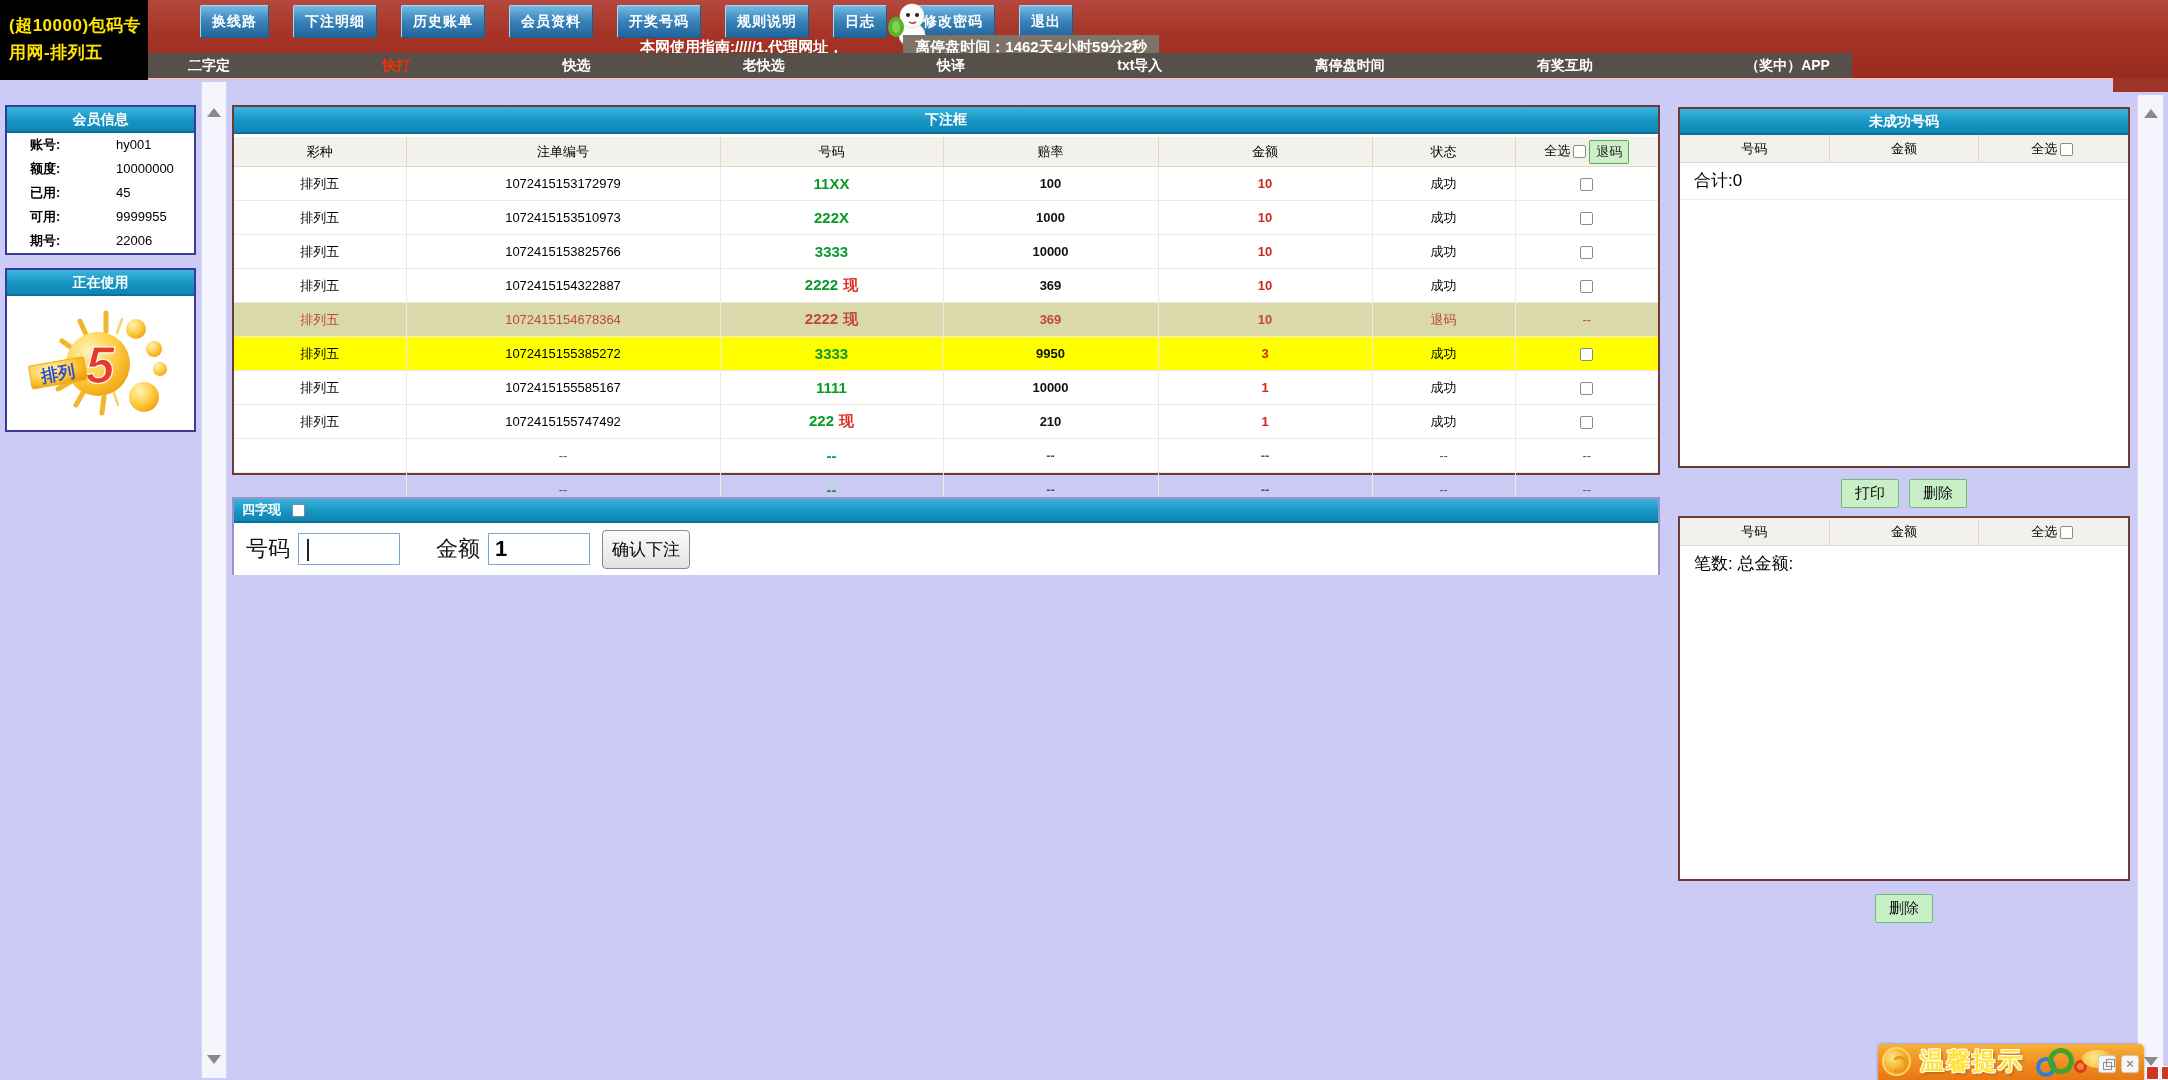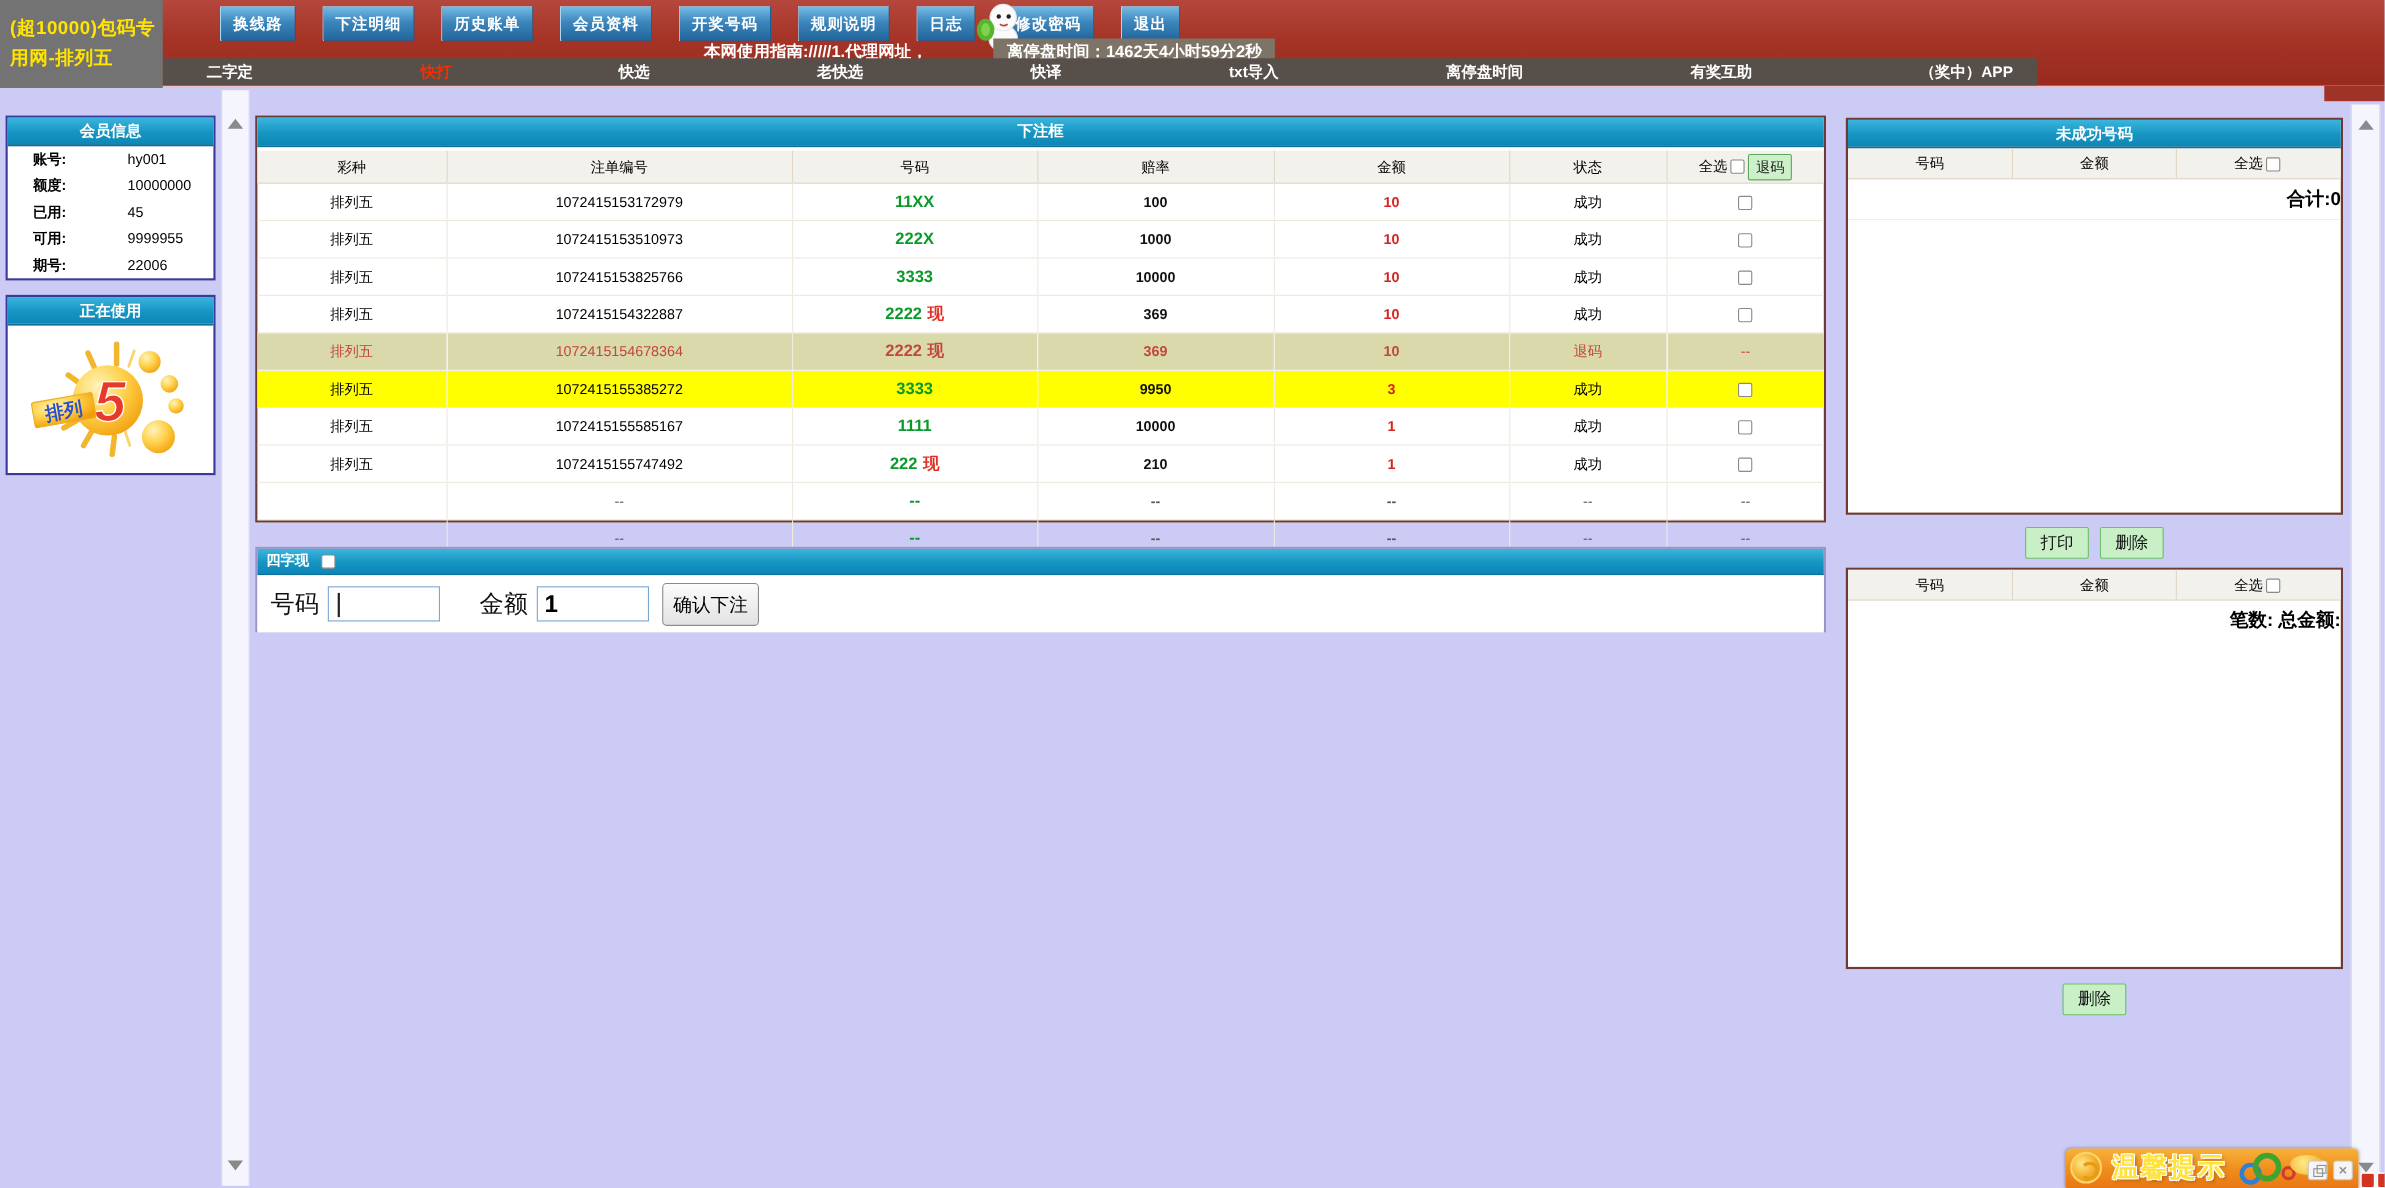--- a/index.html
+++ b/index.html
@@ -3,21 +3,21 @@
 <meta charset="utf-8">
 <style>
   html,body{margin:0;padding:0;}
   body{font-family:"Liberation Sans","DejaVu Sans",sans-serif;}
   .screen{position:relative;width:2168px;height:1080px;background:#cbcbf6;overflow:hidden;font-size:13px;color:#000;}
 
   
   .header{position:absolute;left:0;top:0;width:2168px;height:78px;background:linear-gradient(180deg,#b5473c 0%,#a53427 45%,#992a1e 100%);}
   .header-sep{position:absolute;left:0;top:78px;width:2168px;height:2px;background:#eec0c6;}
   .corner-red{position:absolute;left:2113px;top:78px;width:55px;height:14px;background:#a03328;}
-  .title-block{position:absolute;left:0;top:0;width:148px;height:80px;background:#737373;color:#ffe400;font-weight:bold;font-size:17px;line-height:1.6;padding:12px 4px 0 9px;box-sizing:border-box;letter-spacing:.5px;}
+  .title-block{position:absolute;left:0;top:0;width:148px;height:80px;background:#000000;color:#ffe400;font-weight:bold;font-size:17px;line-height:1.6;padding:12px 4px 0 9px;box-sizing:border-box;letter-spacing:.5px;}
   .nav-row{position:absolute;left:200px;top:5px;display:flex;gap:24px;}
   .nav-btn{height:31px;padding:0 11px;background:linear-gradient(180deg,#74bce6 0%,#3c86bc 45%,#20659c 100%);border:1px solid #185e92;border-top-color:#a6d8f4;border-left-color:#a6d8f4;color:#fff;font-weight:bold;font-size:14px;line-height:30px;border-radius:2px;letter-spacing:1px;cursor:pointer;}
   .mascot{position:absolute;left:888px;top:1px;width:46px;height:47px;}
   .notice{position:absolute;left:640px;top:35px;color:#fff;font-size:15px;font-weight:bold;display:flex;align-items:center;gap:60px;white-space:nowrap;}
   .countdown{background:#7d7366;padding:3px 12px;}
   .toolbar{position:absolute;left:148px;top:53px;width:1704px;height:25px;background:#57504a;display:flex;align-items:center;padding-left:40px;box-sizing:border-box;justify-content:space-between;}
   .tb-item{color:#fff;font-weight:bold;font-size:14px;margin-right:22px;cursor:pointer;white-space:nowrap;}
   .tb-item.active{color:#f52f00;}
 
   
@@ -71,21 +71,21 @@
   .caret{position:absolute;left:9px;top:6px;width:2px;height:22px;background:#222;}
   .submit-btn{margin-left:12px;padding:7px 9px;font-size:17px;background:linear-gradient(180deg,#fbfbfb,#e2e2e2);border:1px solid #8a8a8a;border-radius:4px;cursor:pointer;}
 
   
   .rp1{left:1678px;top:107px;width:452px;height:361px;border:2px solid #6e3a34;}
   .rp2{left:1678px;top:516px;width:452px;height:365px;border:2px solid #6e3a34;}
   .rp1 .panel-h,.rp2 .panel-h{height:24px;line-height:24px;}
   .r-cols{display:flex;background:#f2f1ec;border-bottom:1px solid #e2d6c6;height:27px;line-height:27px;text-align:center;}
   .r-col{flex:1;border-left:1px solid #e2d6c6;}
   .r-col:first-child{border-left:none;}
-  .total-row{height:36px;line-height:36px;padding-left:14px;font-weight:bold;font-size:17px;border-bottom:1px solid #eee;text-align:right;}
+  .total-row{height:36px;line-height:36px;padding-left:14px;font-weight:normal;font-size:17px;border-bottom:1px solid #eee;}
   .btn-row{position:absolute;left:1678px;width:452px;display:flex;justify-content:center;gap:10px;}
   .btn-big{background:#c8efc6;border:1px solid #6cbf6c;border-radius:2px;padding:4px 13px;font-size:15px;cursor:pointer;color:#111;}
 
   
   .toast{position:absolute;left:1878px;top:1044px;width:266px;height:36px;background:linear-gradient(180deg,#f7b13a,#ef8d1c 55%,#e87714);border-radius:5px 5px 0 0;box-shadow:0 0 3px rgba(0,0,0,.35);z-index:5;}
   .swirl{position:absolute;left:4px;top:3px;width:29px;height:29px;border-radius:50%;background:radial-gradient(circle at 35% 35%,#ffe98a,#f2a51e 60%,#d88410);border:2px solid #fbd56a;box-sizing:border-box;}
   .swirl:after{content:"";position:absolute;left:7px;top:7px;width:11px;height:11px;border-radius:50%;border:3px solid #e89a18;border-left-color:transparent;}
   .toast-title{position:absolute;left:42px;top:1px;font-size:24px;font-weight:bold;color:#ffe23a;letter-spacing:2px;text-shadow:-1px -1px 0 #fff,1px -1px 0 #fff,-1px 1px 0 #fff,1px 1px 0 #fff,2px 2px 3px rgba(120,60,0,.55);}
   .ring{position:absolute;border-radius:50%;box-sizing:border-box;}
   .ring-blue{left:158px;top:13px;width:20px;height:20px;border:4px solid #2b7fd4;}

